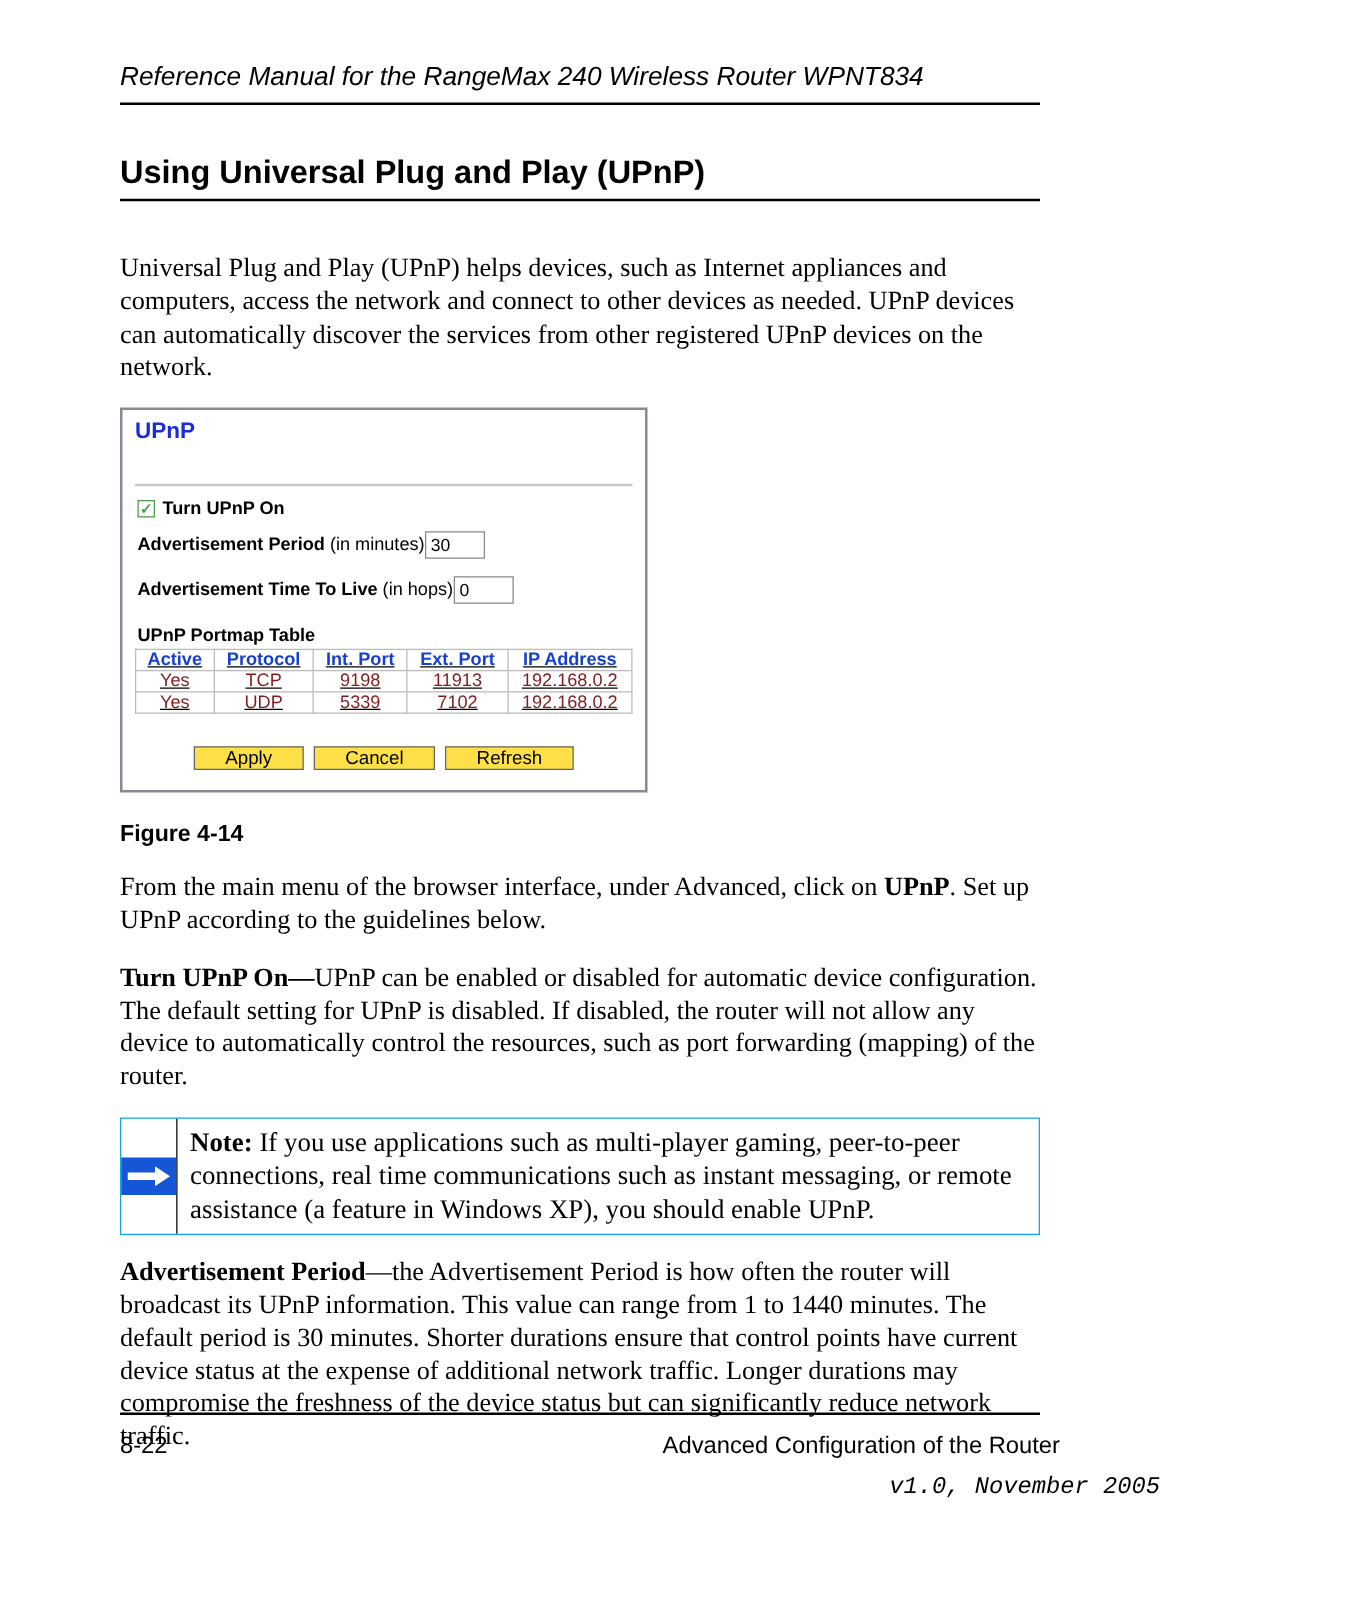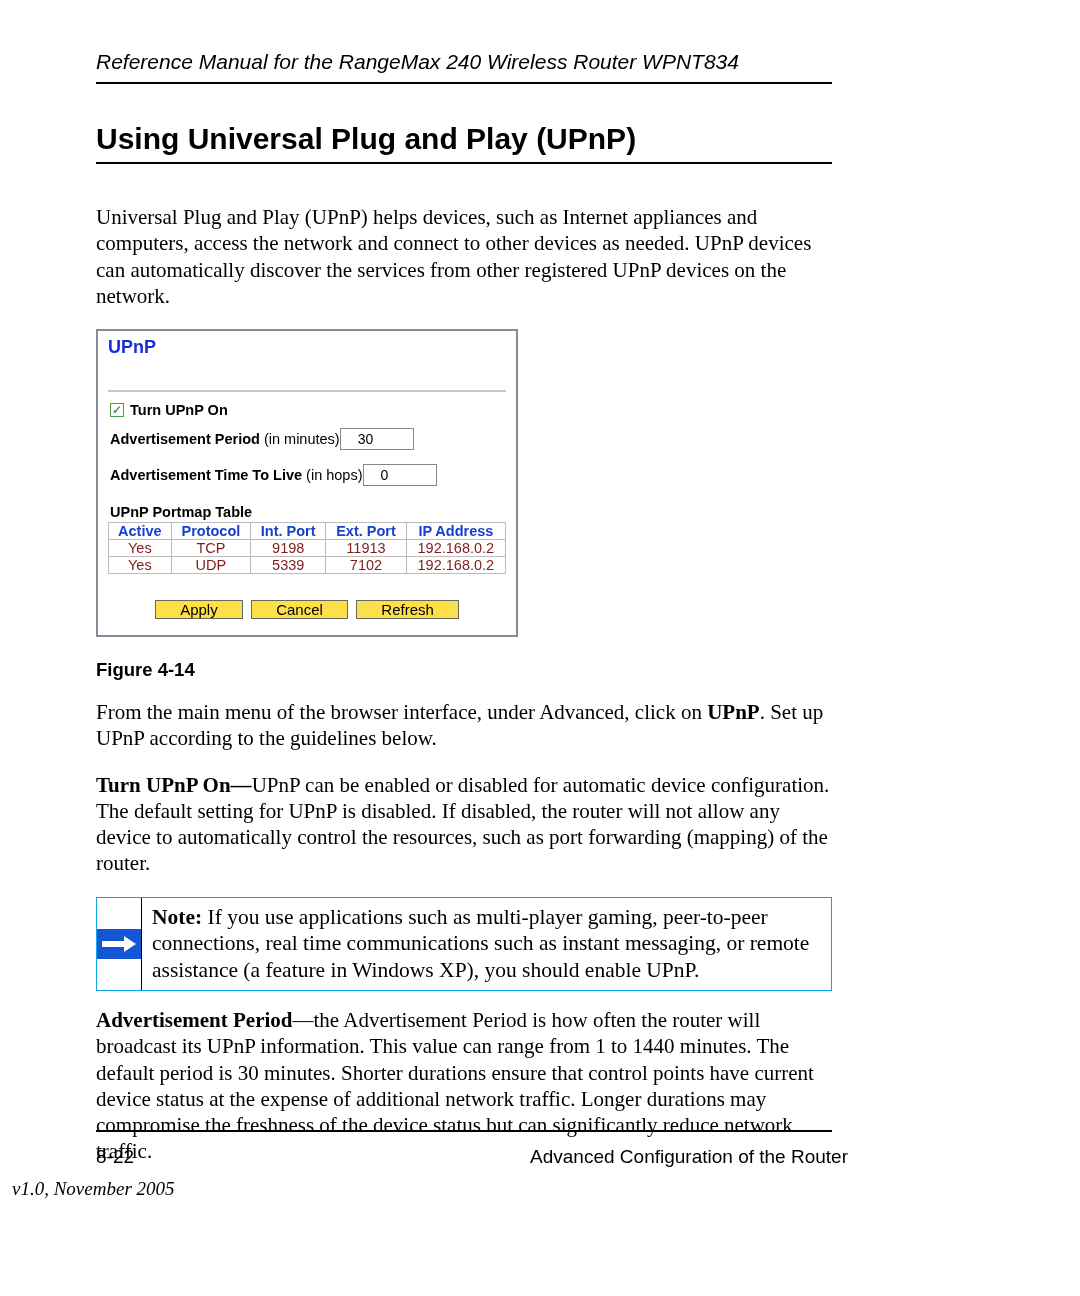--- a/index.html
+++ b/index.html
@@ -21,21 +21,21 @@
     font-size: 21px;
     font-family: Arial, Helvetica, sans-serif;
   }
   hr.top-rule {
     border: none;
     border-top: 2px solid #000;
     margin: 8px 0 24px 0;
   }
   h1.section-title {
     font-family: Arial, Helvetica, sans-serif;
-    font-size: 30px;
+    font-size: 26px;
     font-weight: bold;
     margin: 38px 0 6px 0;
   }
   hr.under-title {
     border: none;
     border-top: 2px solid #000;
     margin: 0 0 40px 0;
   }
   p.body {
     font-size: 21px;
@@ -91,38 +91,39 @@
     justify-content: flex-start;
     align-items: center;
     font-size: 14.5px;
     margin: 6px 0 14px 2px;
   }
   .setting-row .lbl b { font-weight: bold; }
   .setting-row .val {
     border: 1px solid #888;
     width: 38px;
     height: 18px;
-    padding: 1px 17px;
+    padding: 1px 4px;
     font-size: 14px;
     text-align: left;
     box-sizing: content-box;
     display: flex;
     align-items: center;
     background: #fff;
   }
   .table-title {
     font-size: 14.5px;
     font-weight: bold;
     margin: 18px 0 0 2px;
   }
   .portmap {
     width: 100%;
     border-collapse: collapse;
     font-size: 14.5px;
     margin-top: 2px;
+    text-decoration: underline;
   }
   .portmap th {
     color: #153fcf;
     font-weight: bold;
     text-align: center;
     border: 1px solid #bbb;
     padding: 0px 6px;
     background: #fff;
   }
   .portmap td {
@@ -194,22 +195,22 @@
     display: flex;
     justify-content: space-between;
     font-family: Arial, Helvetica, sans-serif;
     font-size: 19px;
   }
   .footer-version {
     position: absolute;
     left: 12px;
     right: 0;
     bottom: 96px;
-    text-align: left;
-    font-family: Liberation Serif, serif;
+    text-align: right;
+    font-family: Liberation Mono, monospace;
     font-style: italic;
     font-size: 19px;
   }
 </style>
 </head>
 <body>
 
 <div class="page">
 
   <div class="header-title">Reference Manual for the RangeMax 240 Wireless Router WPNT834</div>

